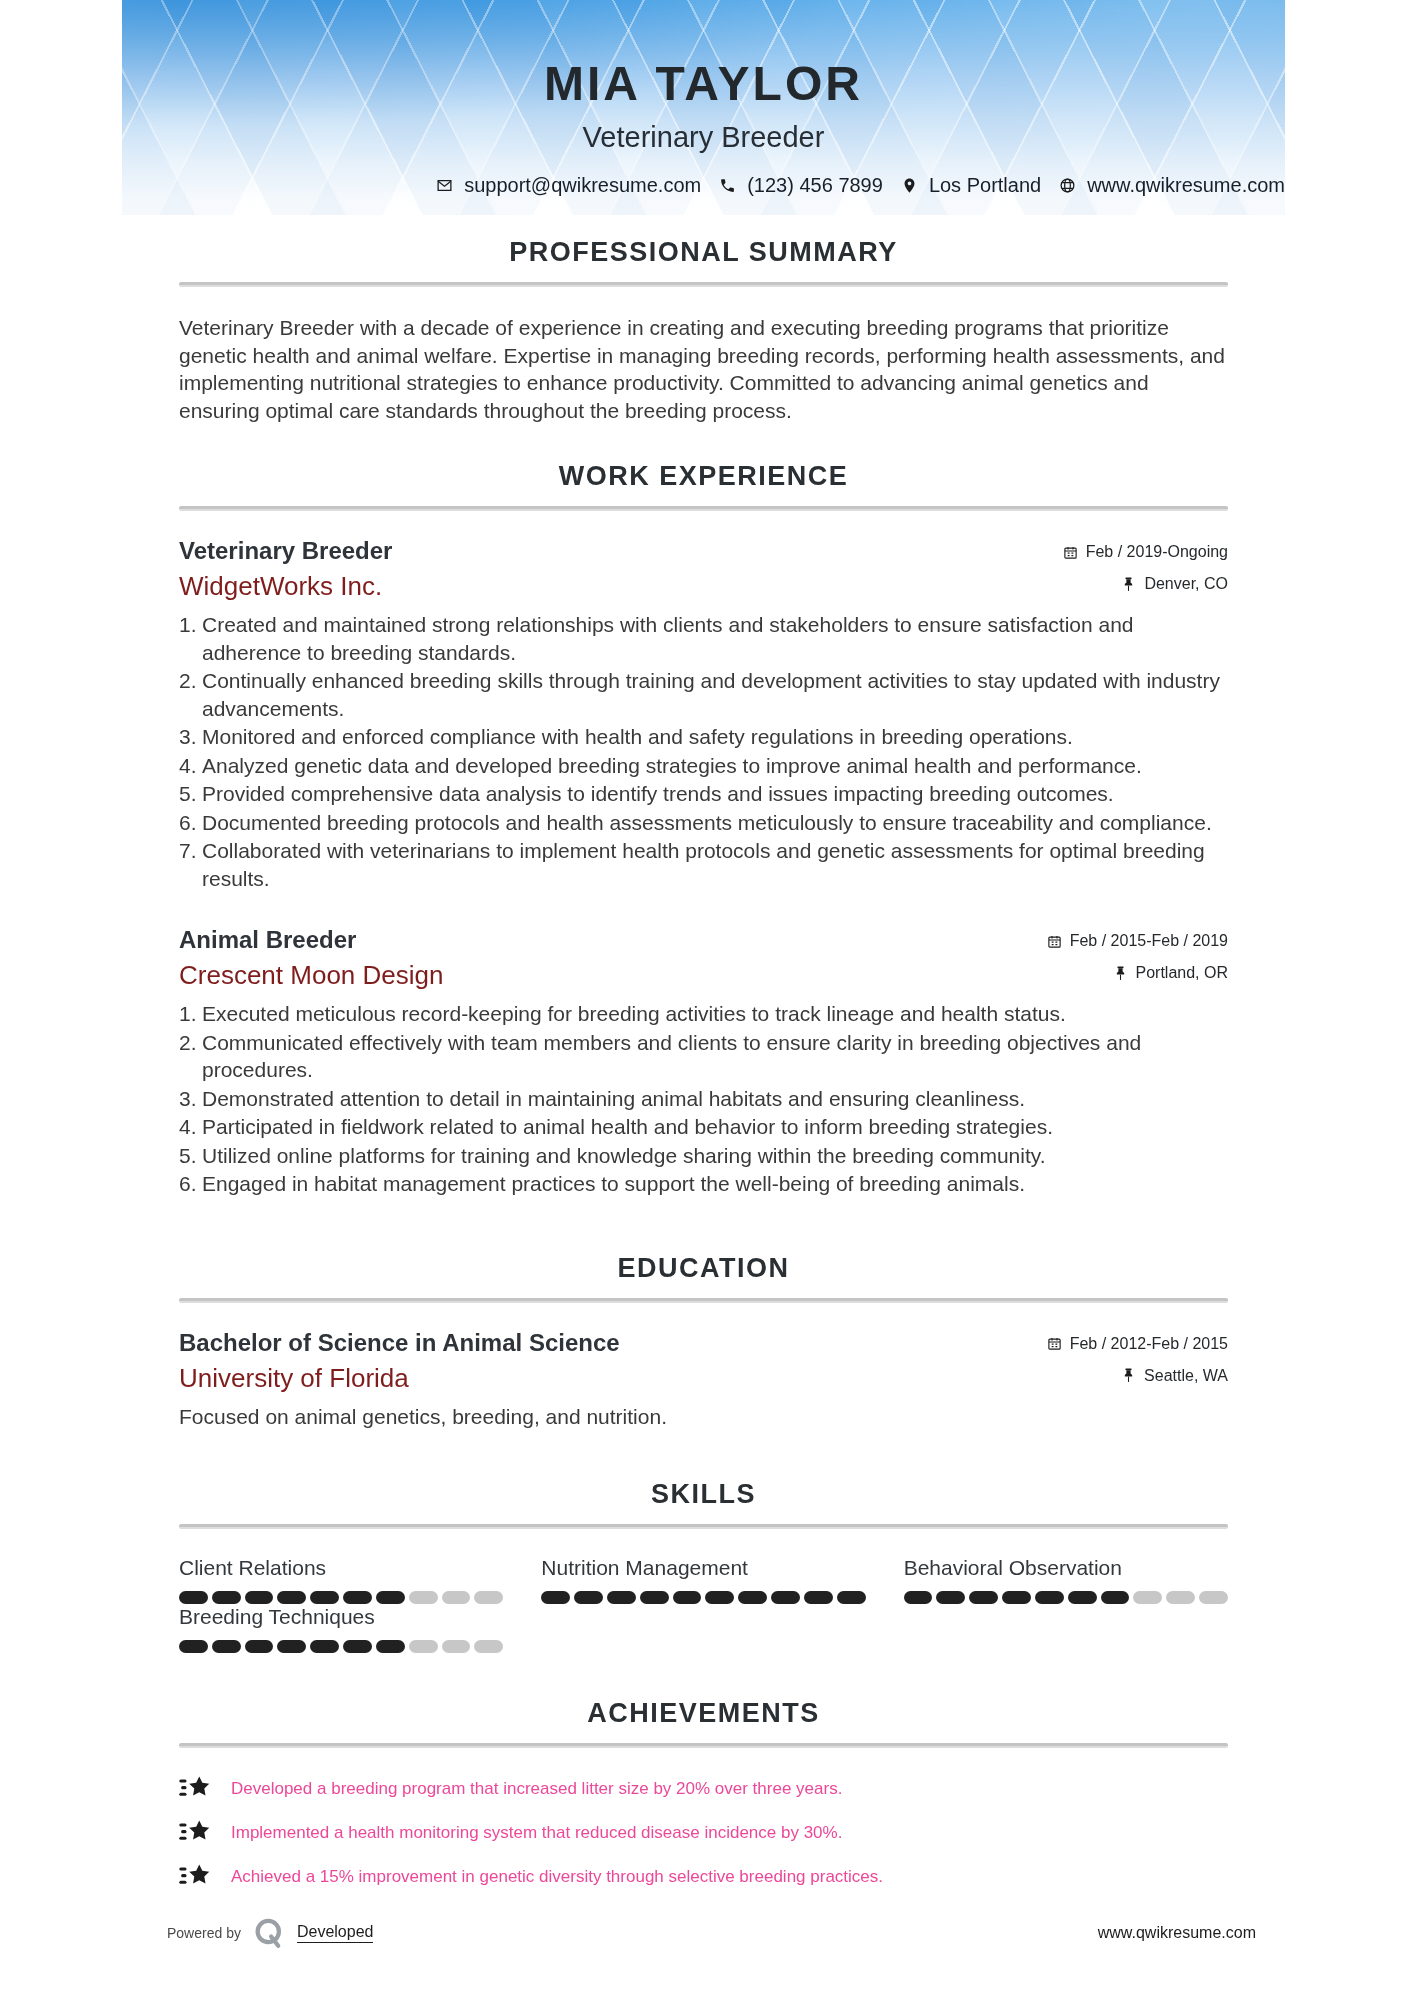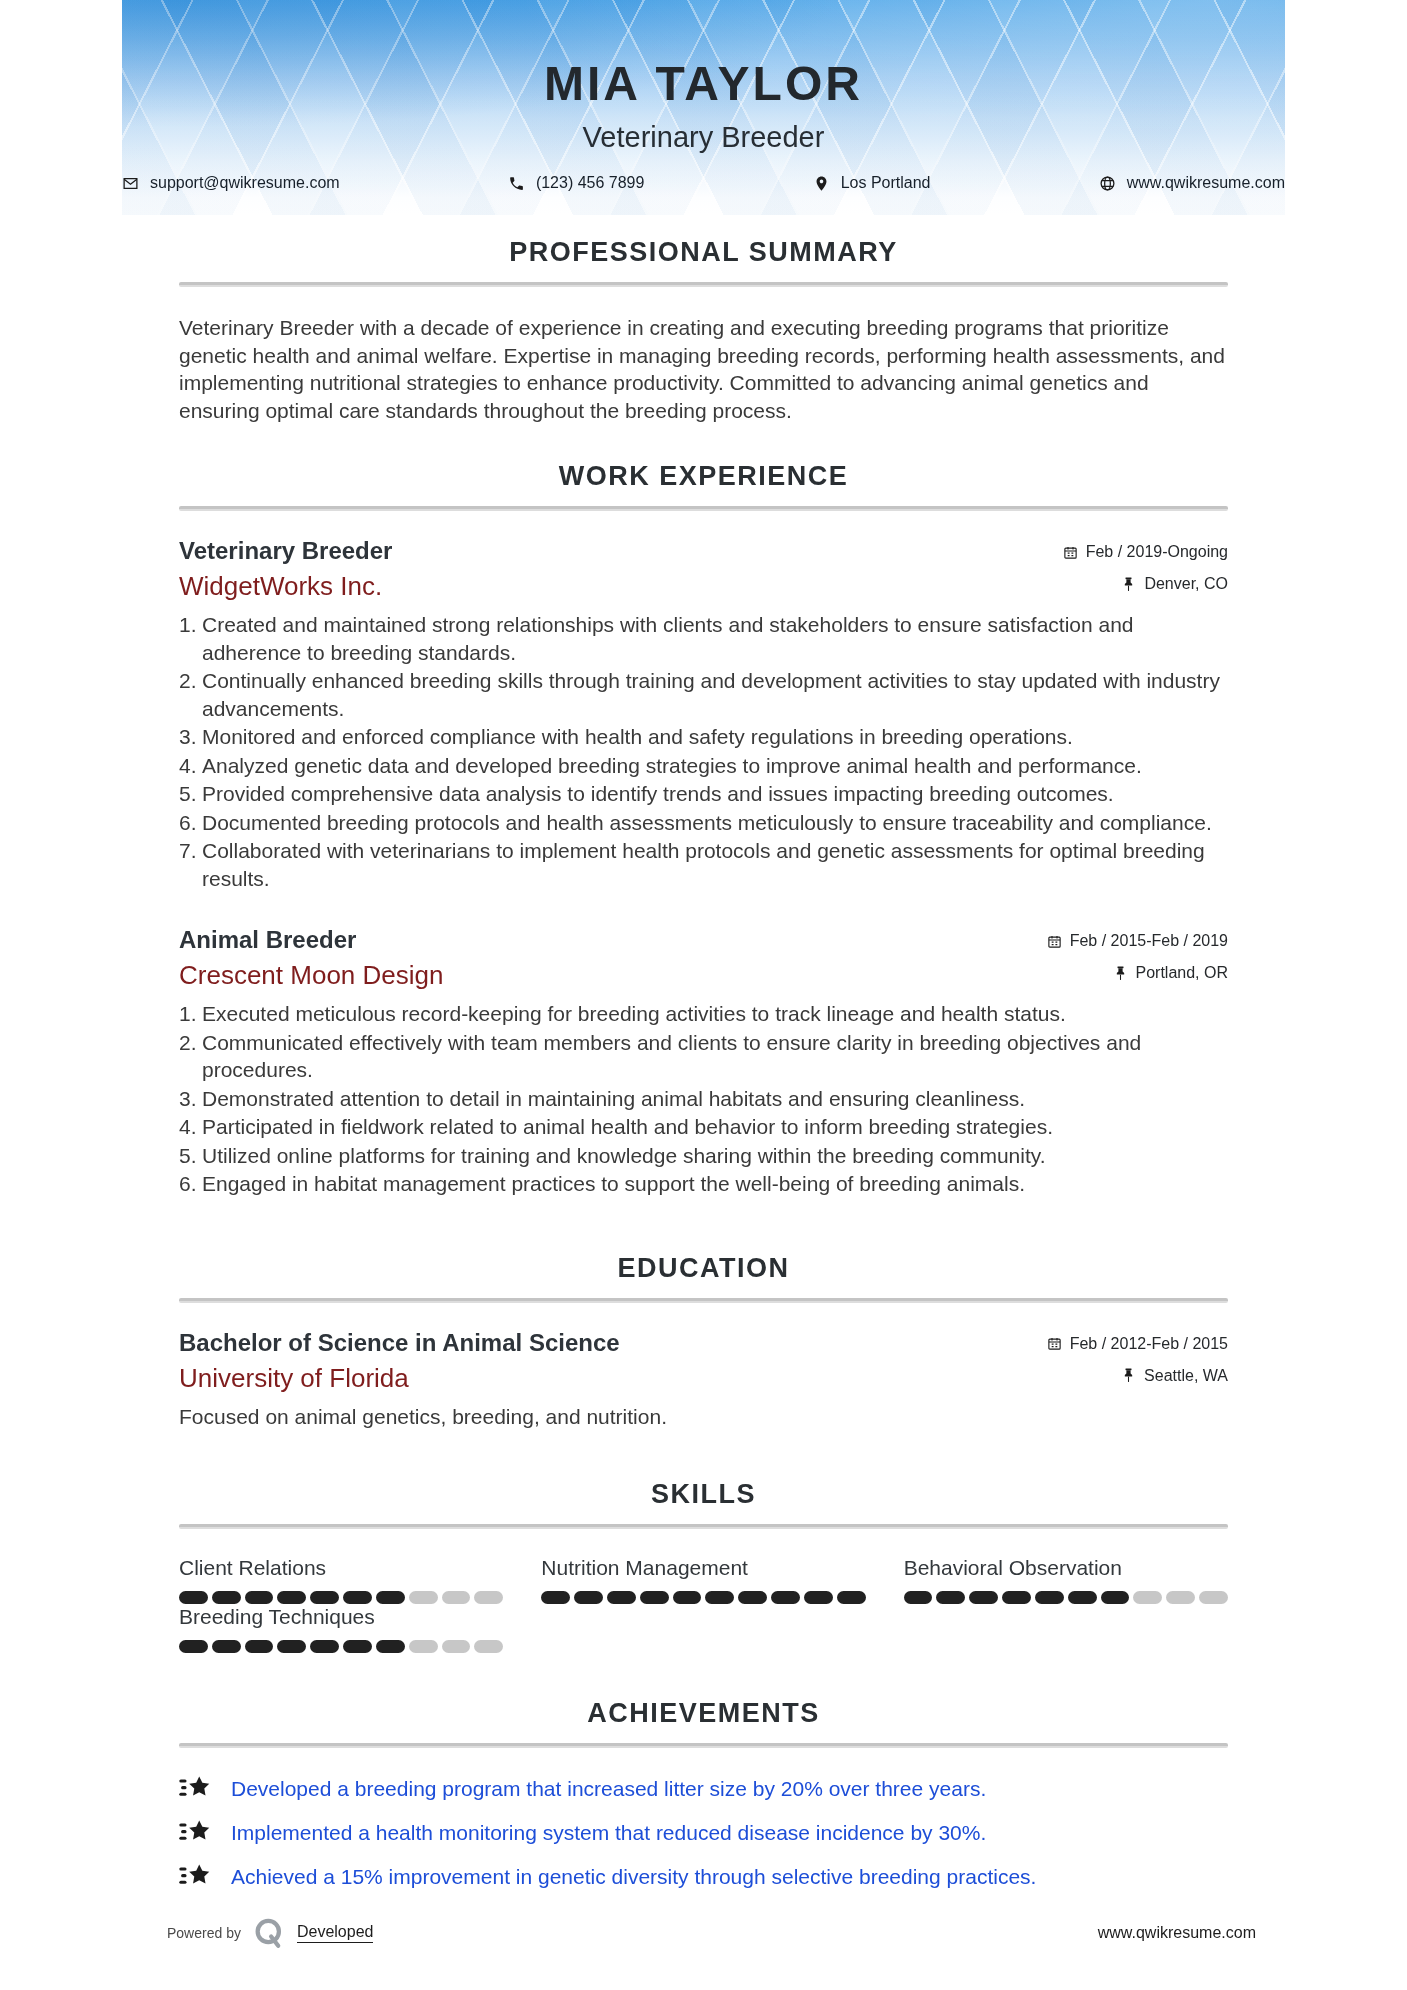--- a/index.html
+++ b/index.html
@@ -37,24 +37,24 @@
   }
   .hero .subtitle {
     margin-top: 10px;
     font-size: 29px;
     font-weight: 400;
     color: #272e35;
   }
   .contact {
     margin-top: 20px;
     display: flex;
-    justify-content: space-between;
+    justify-content: flex-end;
     align-items: center;
-    gap: 40px;
-    font-size: 16px;
+    gap: 18px;
+    font-size: 20px;
     color: #17202a;
   }
   .citem { display: inline-flex; align-items: center; gap: 11px; }
   .cicon { width: 17px; height: 17px; flex: 0 0 auto; }
 
   
   .content { padding: 0 57px; }
 
   .sec-h {
     font-size: 27px;
@@ -143,21 +143,21 @@
   .skill-name { font-size: 21px; color: #33383c; line-height: 26px; }
   .dots { margin-top: 10px; display: flex; gap: 4px; }
   .dot { flex: 1 1 auto; height: 13px; border-radius: 6.5px; background: #c7c7c7; }
   .dot.filled { background: #212121; }
 
   .sec-achievements { margin-top: 44px; }
   .ach-list { margin-top: 26px; }
   .ach-row { display: flex; align-items: center; gap: 20px; }
   .ach-row + .ach-row { margin-top: 15px; }
   .ach-icon { width: 32px; height: 29px; flex: 0 0 auto; }
-  .ach-text { font-size: 21px; color: #1d4ed8; line-height: 29px; }
+  .ach-text { font-size: 17px; color: #ec4899; line-height: 29px; }
 
   
   .footer {
     position: absolute;
     left: 45px;
     right: 29px;
     bottom: 40px;
     display: flex;
     justify-content: space-between;
     align-items: center;

